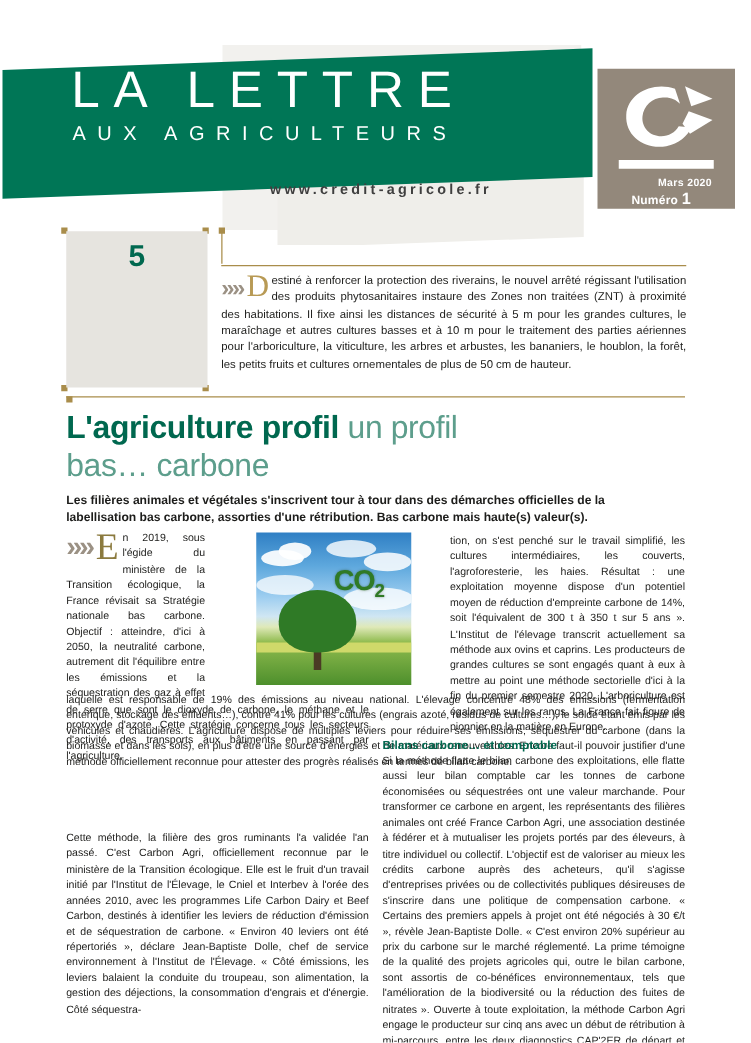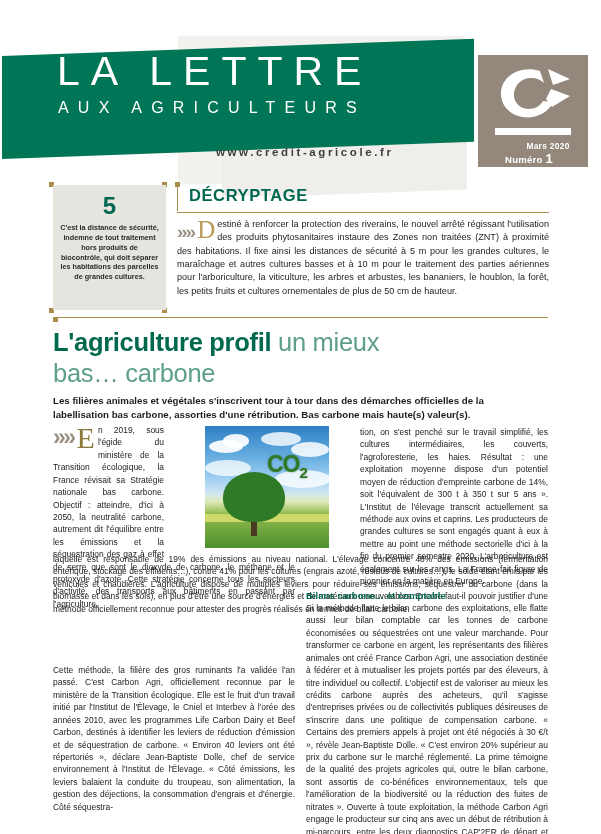--- a/index.html
+++ b/index.html
@@ -200,36 +200,34 @@
   </div>
 
   <div class="tick tl"></div>
   <div class="tick tr"></div>
   <div class="tick dr2"></div>
   <div class="tick bl"></div>
   <div class="tick br"></div>
 
   <div class="five-box">
     <div class="five-num">5</div>
-    <div class="five-text">C'est la distance de sécurité, indemne de tout traitement hors produits de biocontrôle, qui doit séparer les habitations des parcelles de grandes cultures.</div>
   </div>
 
   <div class="vrule"></div>
-  <div class="decrypt-title">DÉCRYPTAGE</div>
   <div class="decrypt-rule"></div>
 
   <div class="decrypt-body">
     <span class="quote-mark">»»</span><span class="dropcap-gold">D</span><span>estiné à renforcer la protection des riverains, le nouvel arrêté régissant l'utilisation des produits phytosanitaires instaure des Zones non traitées (ZNT) à proximité des habitations. Il fixe ainsi les distances de sécurité à 5 m pour les grandes cultures, le maraîchage et autres cultures basses et à 10 m pour le traitement des parties aériennes pour l'arboriculture, la viticulture, les arbres et arbustes, les bananiers, le houblon, la forêt, les petits fruits et cultures ornementales de plus de 50 cm de hauteur.</span>
   </div>
 
   <div class="hrule-gold"></div>
   <div class="tick dl"></div>
 
   <div class="headline">
-    <span class="b">L'agriculture profil</span><span class="l"> un mieux</span><br>
+    <span class="b">L'agriculture profil</span><span class="l"> un profil</span><br>
     <span class="l">bas… carbone</span>
   </div>
 
   <div class="standfirst">Les filières animales et végétales s'inscrivent tour à tour dans des démarches officielles de la labellisation bas carbone, assorties d'une rétribution. Bas carbone mais haute(s) valeur(s).</div>
 
   <div class="colL">
     <div class="body-txt">
       <div class="wrap-right">
         <div class="photo">
           <div class="cloud" style="left:4px;top:14px;width:34px;height:13px;"></div>

